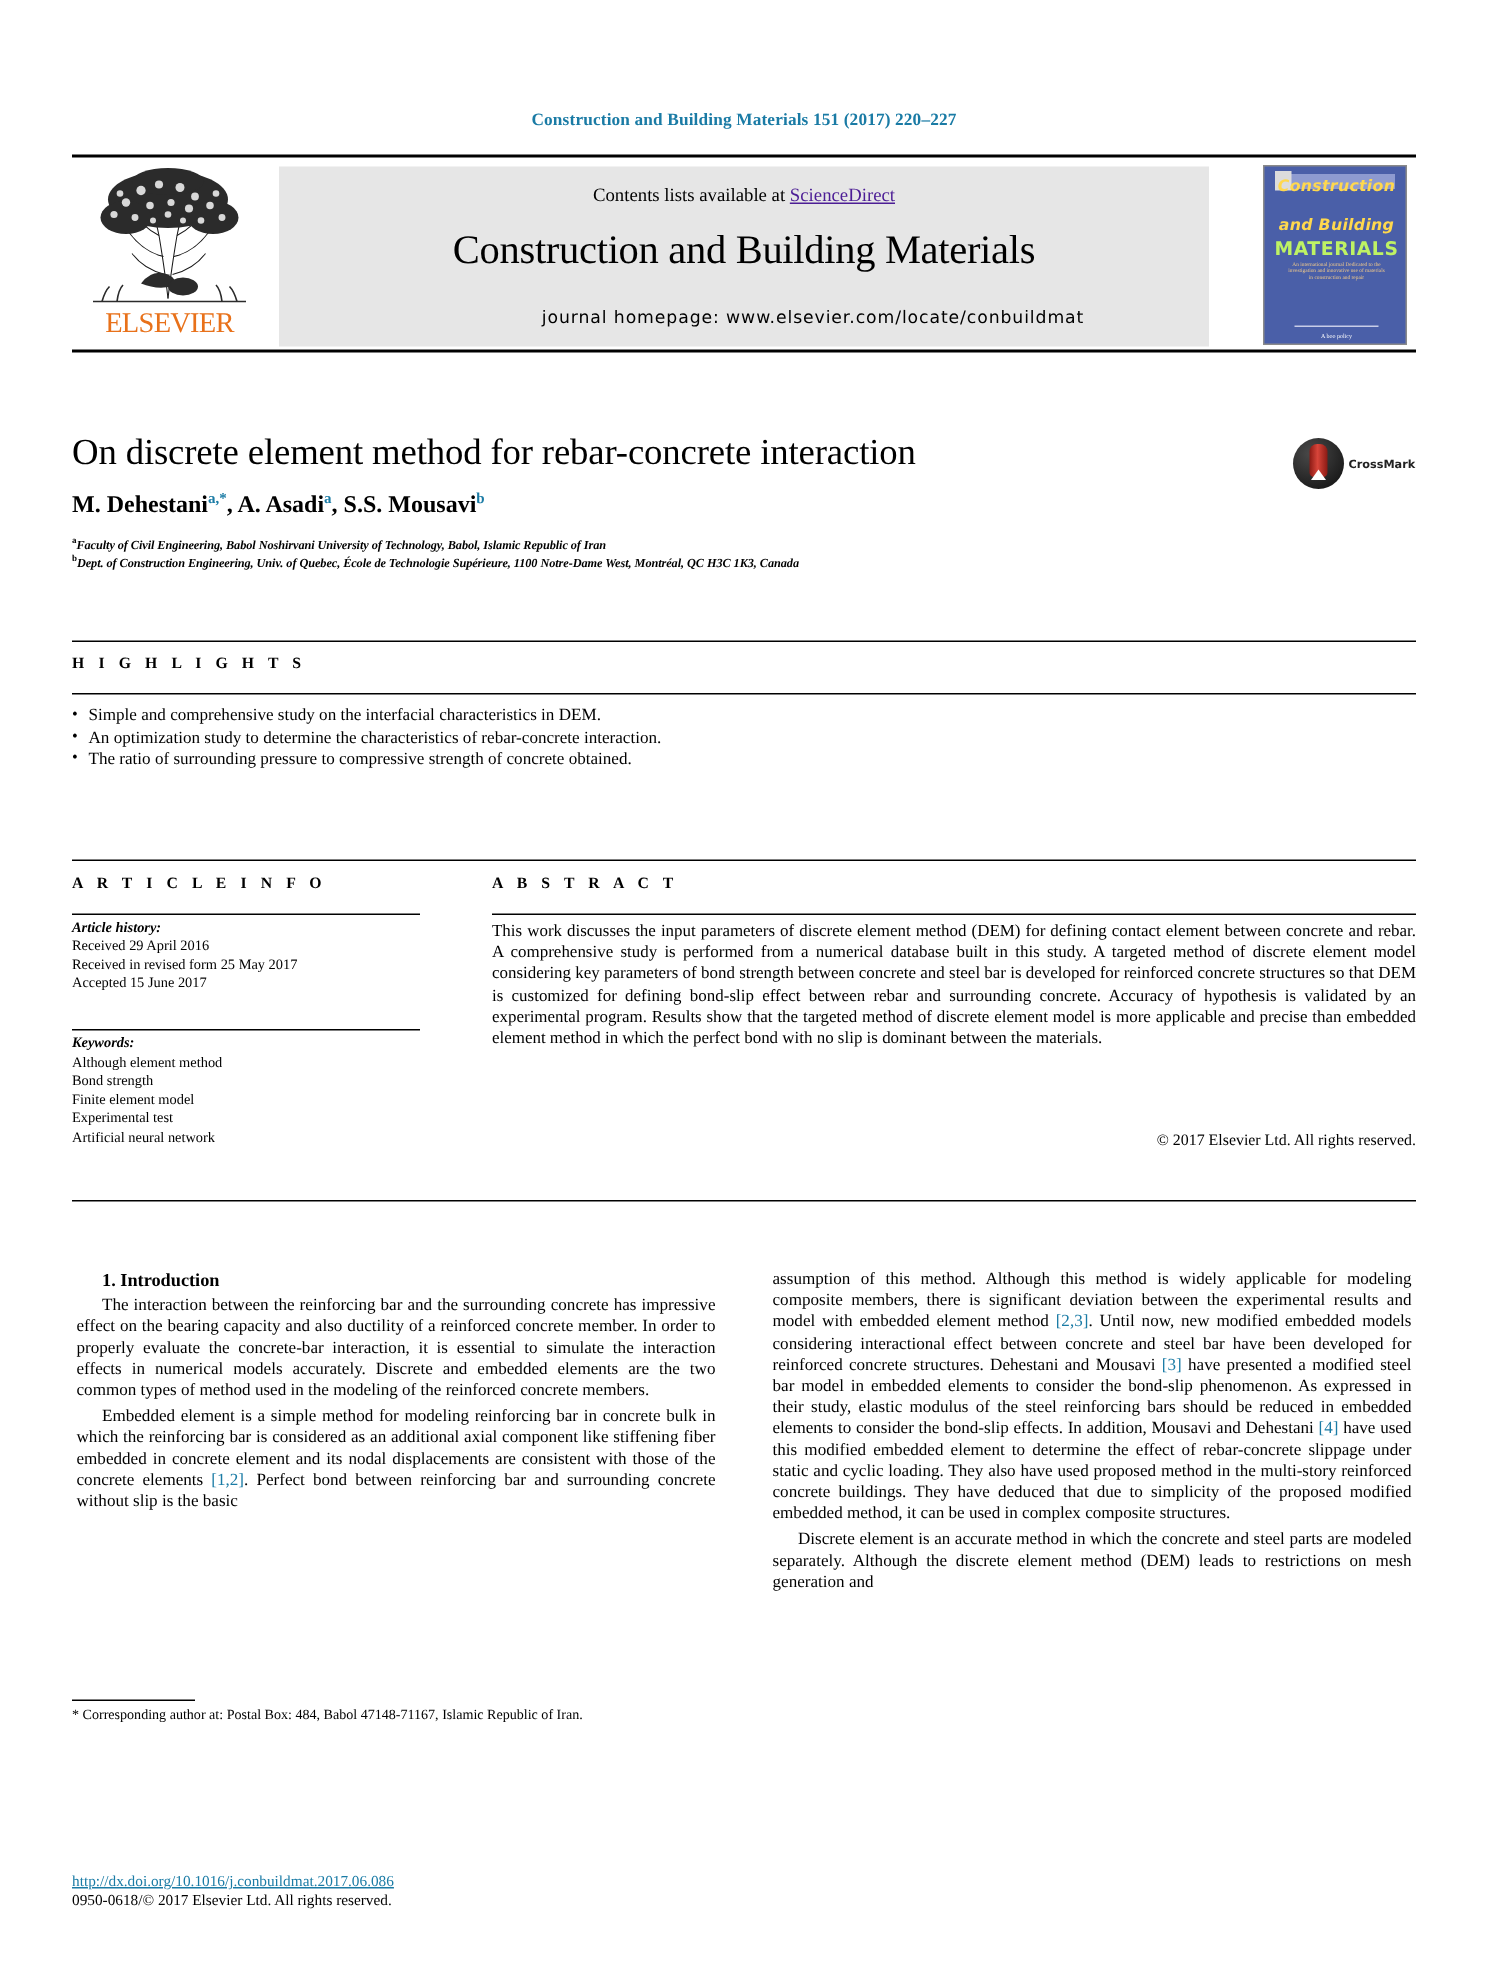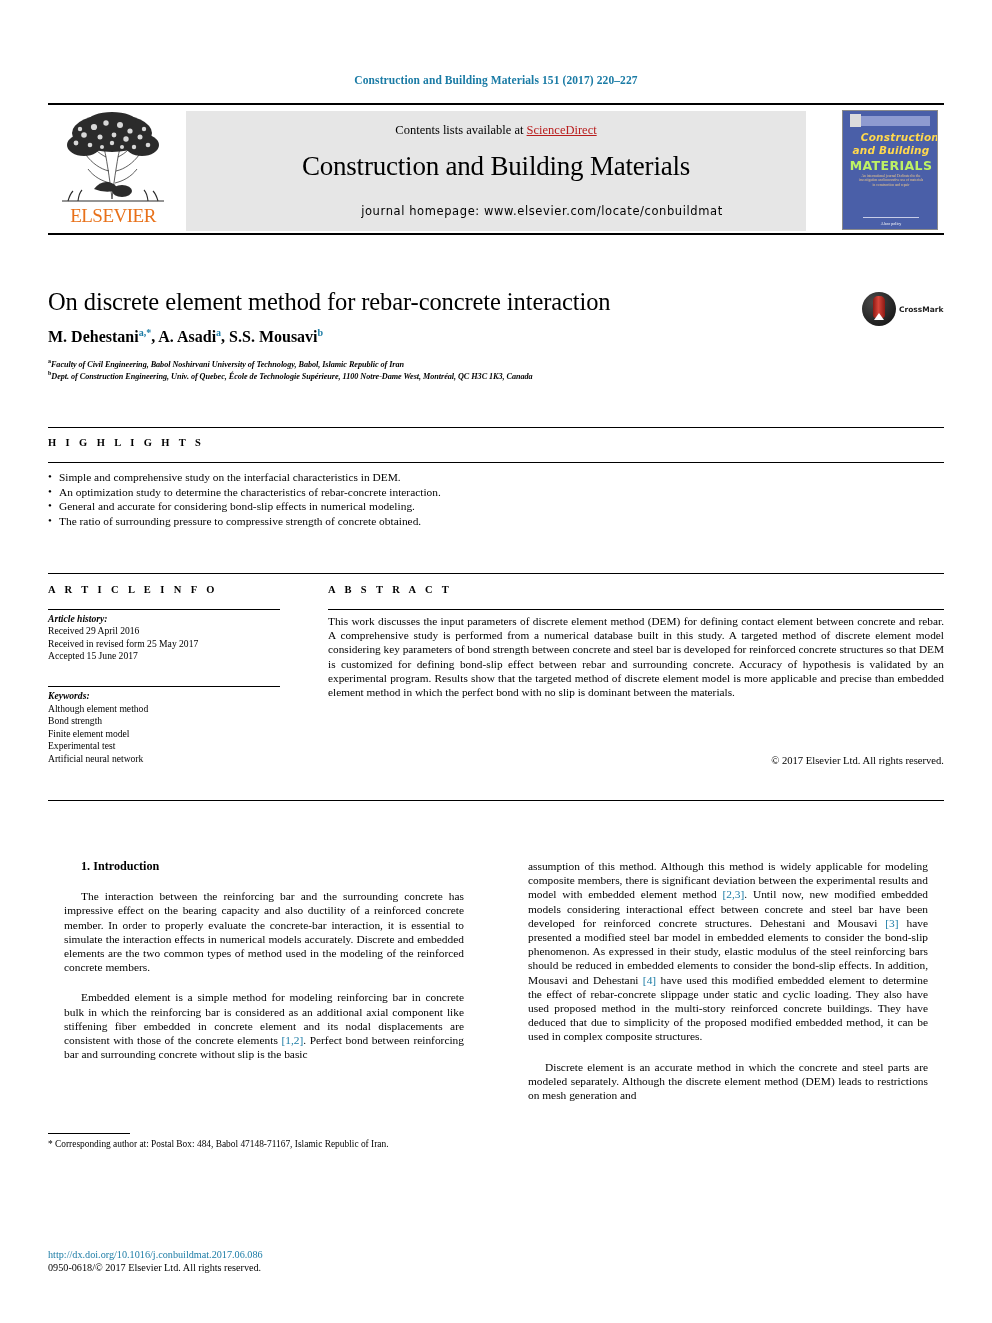--- a/index.html
+++ b/index.html
@@ -70,21 +70,21 @@
     background: #e6e6e6;
   }
   .contents-line {
     position: absolute;
     left: 0; top: 12px;
     width: 620px;
     text-align: center;
     font-size: 12.5px;
   }
   .contents-line .sd {
-    color: #b91c1c;
+    color: #4c1d95;
   }
   .journal-name {
     position: absolute;
     left: 0; top: 40px;
     width: 620px;
     text-align: center;
     font-size: 27px;
     letter-spacing: -0.2px;
   }
   .homepage-line {
@@ -122,21 +122,21 @@
     position: absolute;
     left: 0; width: 96px;
     text-align: center;
     color: #ffd84d;
     font-family: "DejaVu Sans", sans-serif;
     font-style: italic;
     font-weight: bold;
     font-size: 10.5px;
     letter-spacing: 0.2px;
   }
-  .cover-t1 { top: 20px; text-align: right; }
+  .cover-t1 { top: 7px; }
   .cover-t2 { top: 33px; }
   .cover-t3 {
     position: absolute;
     left: 0; top: 47px; width: 96px;
     text-align: center;
     color: #bef264;
     font-family: "DejaVu Sans", sans-serif;
     font-weight: bold;
     font-size: 12.5px;
     letter-spacing: 0.4px;
@@ -353,21 +353,21 @@
   .col {
     position: absolute;
     width: 432px;
     font-size: 11.4px;
     line-height: 14.2px;
     text-align: justify;
   }
   .col-left  { left: 48px;  top: 843px; }
   .col-right { left: 512px; top: 843px; }
   .col p {
-    margin: 16px;
+    margin: 3px;
     text-indent: 17px;
   }
   .col p.nohang { text-indent: 0; }
   .sec-title {
     font-size: 12.2px;
     font-weight: bold;
     margin: 0 0 14px 0;
     text-indent: 0;
     text-align: left;
   }
@@ -392,20 +392,21 @@
   }
   .footnotes p { margin: 0; }
   .footnotes .em { font-style: italic; font-weight: bold; }
   .link { color: #1a7ba5; }
   .doi {
     position: absolute;
     left: 48px; top: 1249px;
     width: 432px;
     font-size: 10.2px;
     color: #1a7ba5;
+    text-decoration: underline;
   }
   .issn {
     position: absolute;
     left: 48px; top: 1262px;
     width: 432px;
     font-size: 10.2px;
     font-weight: normal;
   }
 </style>
 </head>
@@ -513,21 +514,20 @@
     <div class="cm-label">CrossMark</div>
   </div>
 
   <div class="rule-full hl-rule-top"></div>
   <div class="sec-head hl-head">H I G H L I G H T S</div>
   <div class="hl-rule-mid"></div>
   <div class="hl-list">
     <ul>
       <li>Simple and comprehensive study on the interfacial characteristics in DEM.</li>
       <li>An optimization study to determine the characteristics of rebar-concrete interaction.</li>
-      <li>General and accurate for considering bond-slip effects in numerical modeling.</li>
       <li>The ratio of surrounding pressure to compressive strength of concrete obtained.</li>
     </ul>
   </div>
 
   <div class="rule-full ai-rule-top"></div>
   <div class="sec-head ai-head">A R T I C L E    I N F O</div>
   <div class="sec-head ab-head">A B S T R A C T</div>
   <div class="ai-rule-mid-left"></div>
   <div class="ai-rule-mid-right"></div>
 

